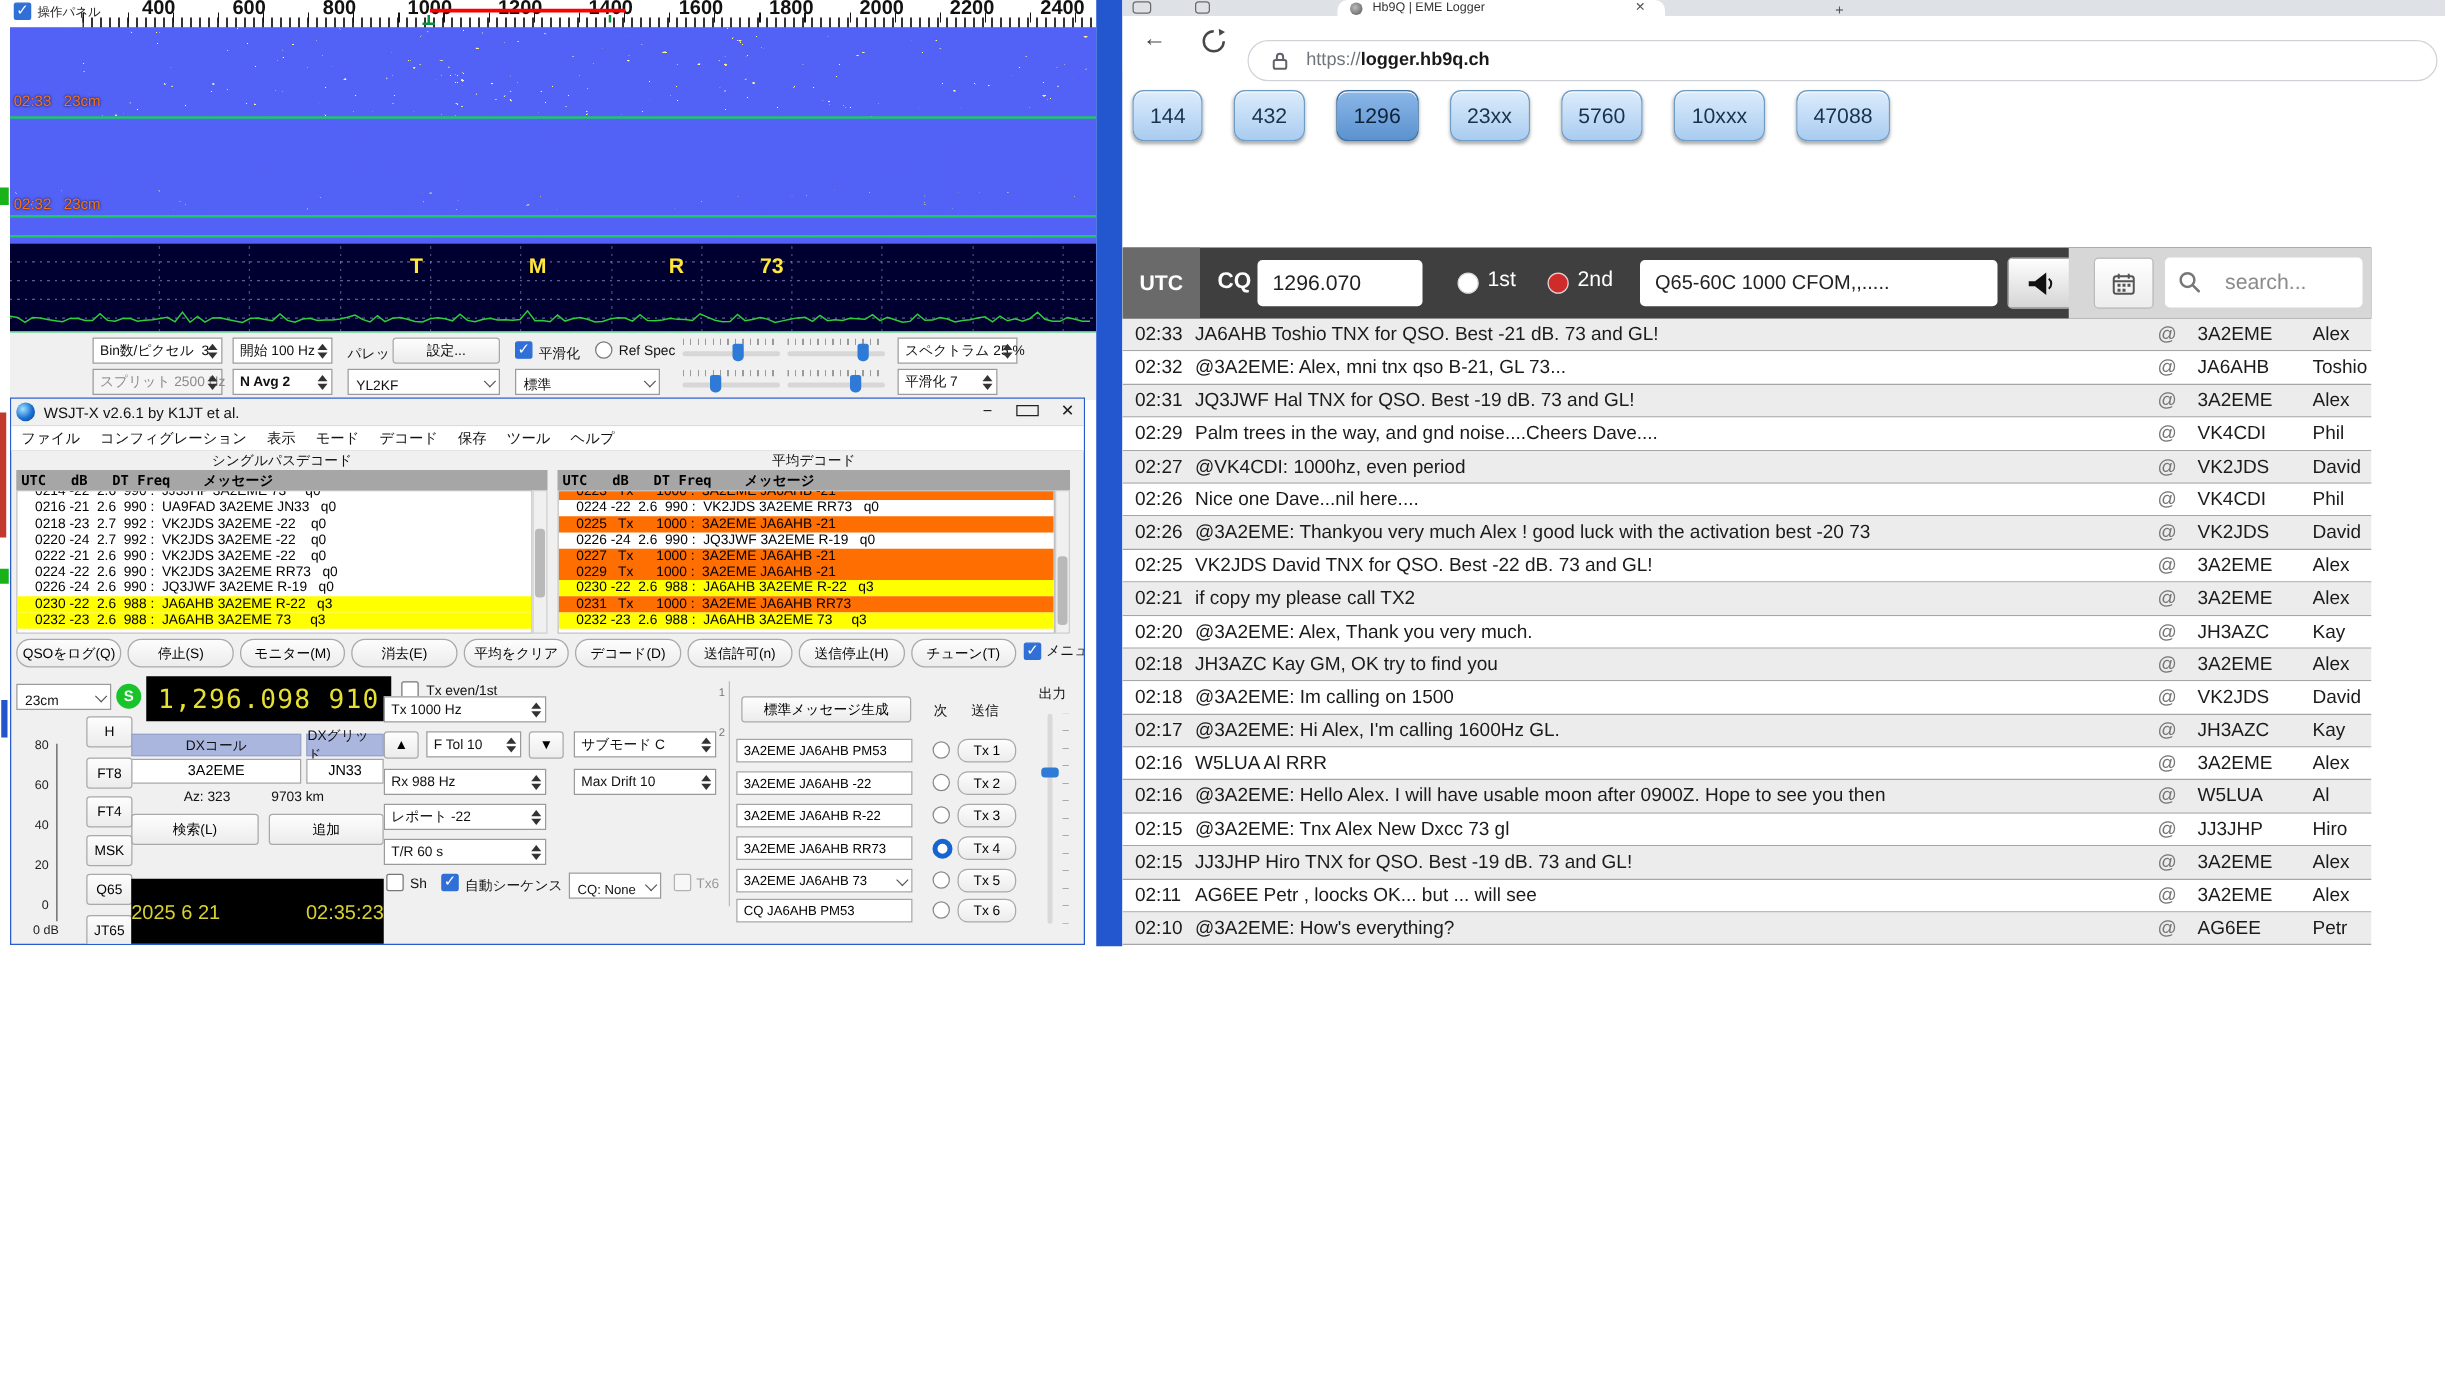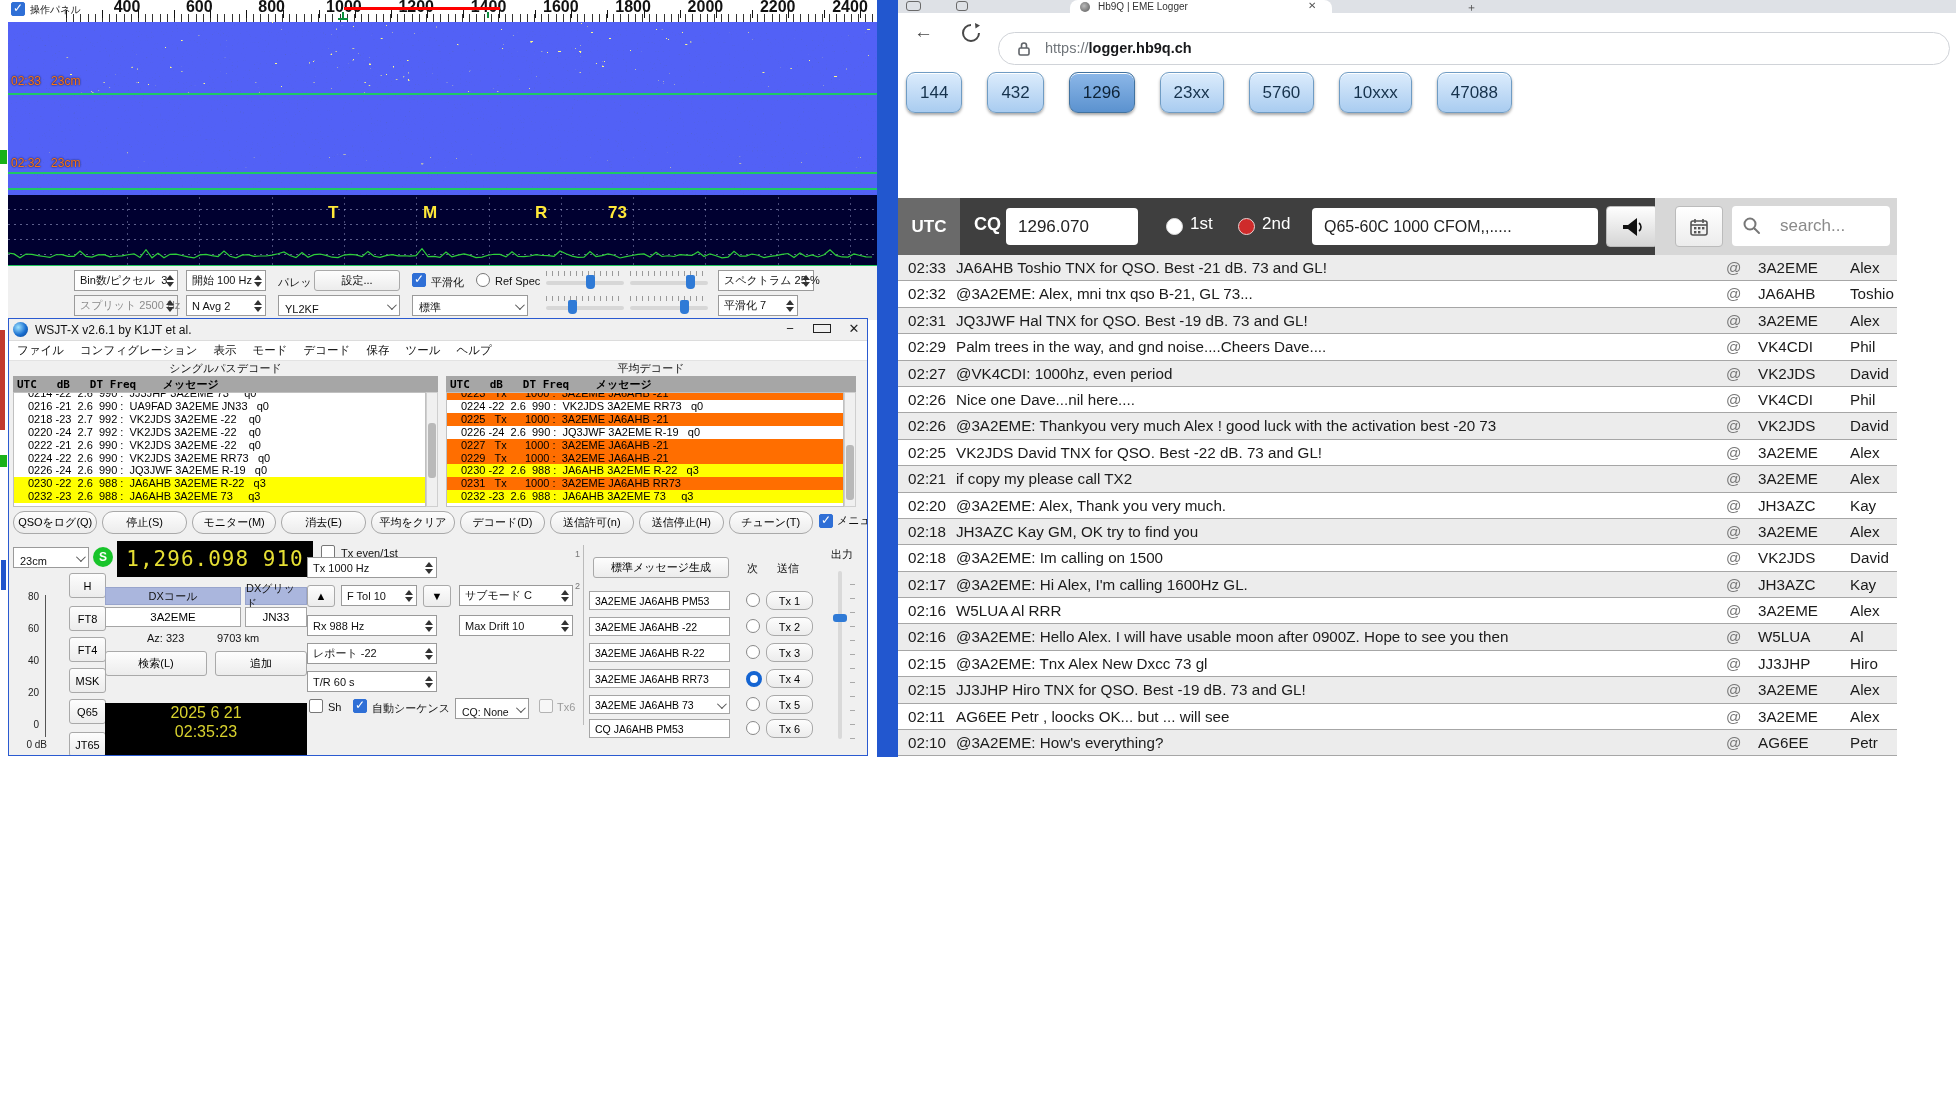--- a/index.html
+++ b/index.html
@@ -69,21 +69,21 @@
   .btnrow{position:absolute;left:4px;top:192px;width:800px;height:23px;display:flex;gap:5px;}
   .btnrow .btn{flex:1;border-radius:11px;}
   .menu-toggle{position:absolute;left:810px;top:194px;display:flex;align-items:center;gap:4px;}
   .freq-display{position:absolute;left:108px;top:222px;width:196px;height:36px;background:#000;color:#e6df34;font-family:"DejaVu Sans Mono",monospace;font-size:21px;display:flex;align-items:center;justify-content:center;letter-spacing:1px;}
   .scircle{position:absolute;left:84px;top:228px;width:20px;height:20px;border-radius:50%;background:#18c42a;color:#fff;font-size:12px;font-weight:bold;display:flex;align-items:center;justify-content:center;}
   .meter-lab{position:absolute;font-size:10px;color:#222;width:24px;text-align:right;}
   .meter-line{position:absolute;left:36px;top:276px;width:1px;height:142px;background:#555;}
   .modebtn{position:absolute;left:60px;width:37px;height:25px;}
   .dxhead{position:absolute;height:18px;background:#aab6dd;font-size:11px;color:#111;display:flex;align-items:center;justify-content:center;border:1px solid #98a4cc;}
   .dxval{position:absolute;height:20px;background:#fff;border:1px solid #a5a5a5;font-size:11.5px;display:flex;align-items:center;justify-content:center;}
-  .clock{position:absolute;left:96px;top:384px;width:202px;height:54px;background:#000;color:#d8d22e;font-size:16px;display:flex;flex-direction:column;align-items:center;justify-content:flex-start;line-height:19px;font-family:"DejaVu Sans Mono",monospace;}
+  .clock{position:absolute;left:96px;top:384px;width:202px;height:54px;background:#000;color:#d8d22e;font-size:16px;display:flex;flex-direction:row;align-items:center;justify-content:space-between;line-height:19px;font-family:"DejaVu Sans Mono",monospace;}
   .rad{display:inline-block;width:14px;height:14px;border-radius:50%;border:1.5px solid #888;background:#fff;}
   .rad.on{width:16px;height:16px;border:4.5px solid #1464d2;}
   .txfield{position:absolute;left:580px;width:141px;height:19px;background:#fff;border:1px solid #a5a5a5;font-size:10.5px;display:flex;align-items:center;padding-left:5px;white-space:nowrap;overflow:hidden;}
   .txbtn{position:absolute;left:757px;width:47px;height:19px;border-radius:8px;}
   .outslider{position:absolute;left:829px;top:252px;width:4px;height:168px;background:#d9d9d9;border-radius:2px;}
   .outticks{position:absolute;left:841px;top:252px;width:5px;height:168px;background:repeating-linear-gradient(0deg,#aaa 0 1px,transparent 1px 14px);}
   .outhnd{position:absolute;left:824px;top:295px;width:14px;height:8px;background:#2f7ad6;border-radius:3px;}
 
   
   .bluestrip{position:absolute;left:877px;top:0;width:21px;height:757px;background:#2257cf;}
@@ -261,21 +261,21 @@
           </div>
       </div>
       <div class="ctl-row" style="top:29px;">
         <div class="spin gray" style="left:66px;width:104px;">
             <span><span>スプリット</span>&nbsp;<span>2500  Hz</span></span>
             <span class="spin-a">
               <i class="up"></i>
               <i class="dn"></i>
             </span>
           </div>
-        <div class="spin" style="left:178px;width:80px;">
+        <div class="spin" style="left:178px;width:80px;font-weight:bold;">
             <span><span>N Avg</span>&nbsp;<span>2</span></span>
             <span class="spin-a">
               <i class="up"></i>
               <i class="dn"></i>
             </span>
           </div>
         <div class="sel" style="left:270px;width:122px;">
             <span>YL2KF</span>
             <span class="chev"></span>
           </div>

